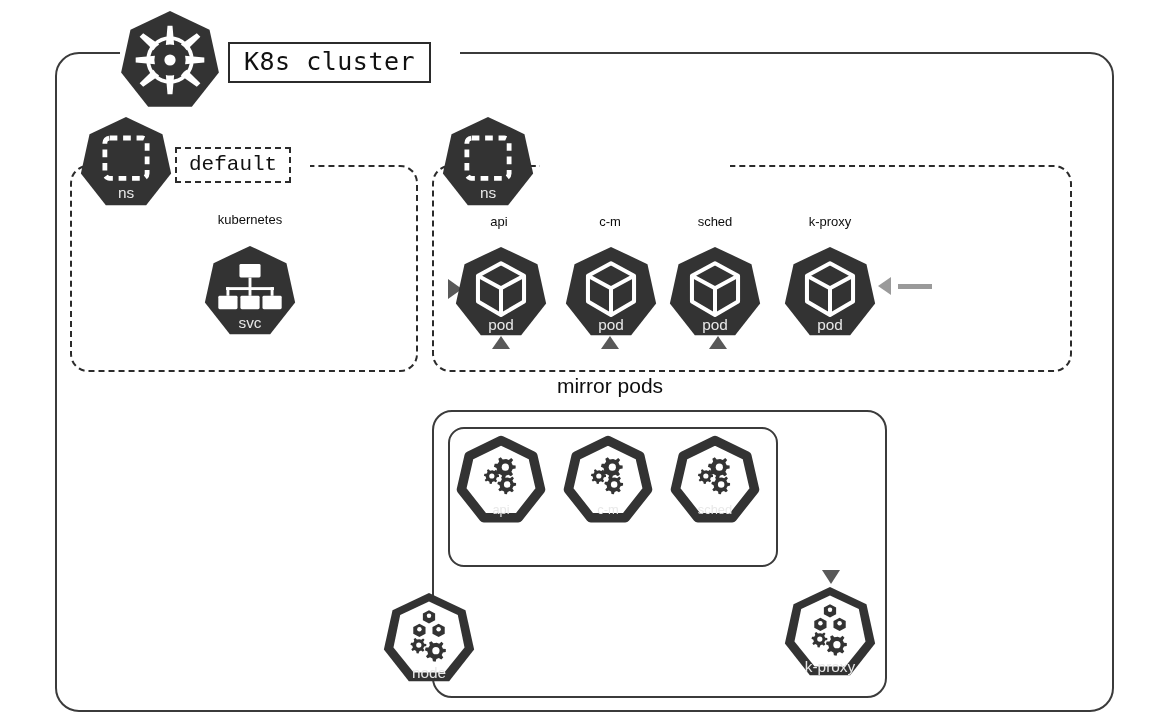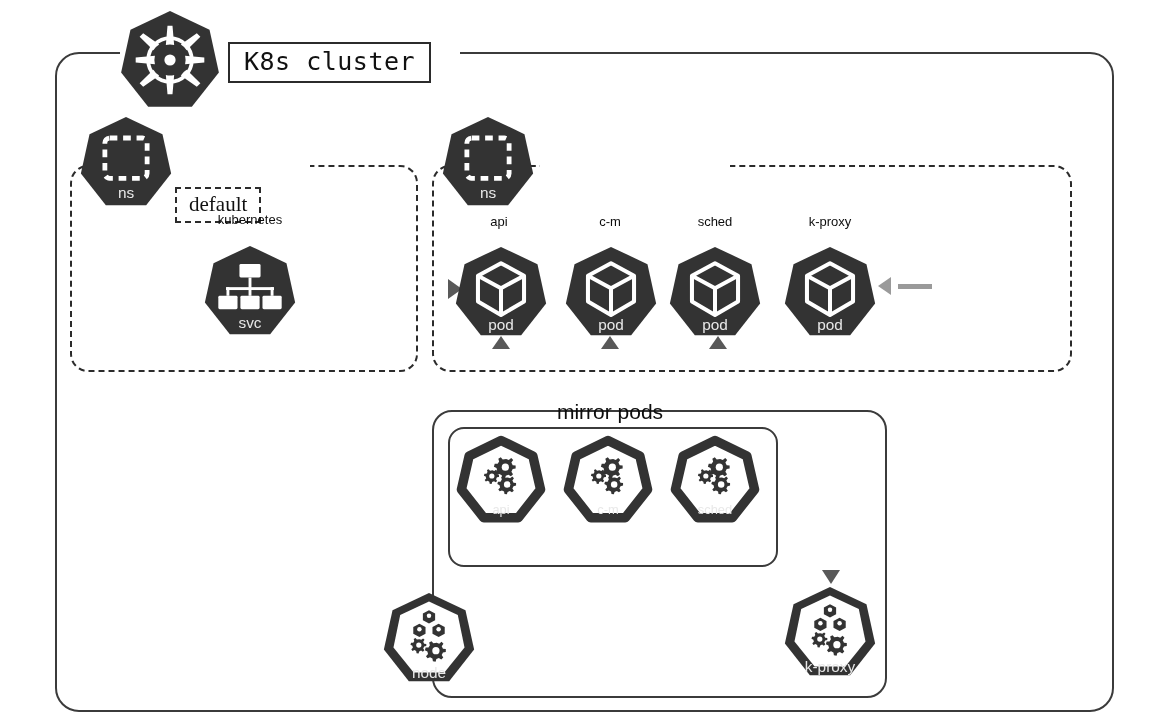--- a/index.html
+++ b/index.html
@@ -54,26 +54,25 @@
 
   
   .nsgap{ background:#ffffff; height:16px; }
   .nsgap.d{ left:168px; top:158px; width:142px; }
   .nsgap.k{ left:540px; top:158px; width:190px; }
 
   .ns-label{
     padding:4px 12px 5px 12px;
     border:2px dashed #2b2b2b;
     background:#ffffff;
-    font-family:Liberation Serif, serif;
+    font-family:Liberation Mono, monospace;
     font-size:21px;
     color:#111111;
     line-height:1.1;
     white-space:nowrap;
-    margin-top:40px;
   }
   .ns-label.d{ left:175px; top:147px; }
   .ns-label.k{ left:547px; top:147px; }
 
   .node-box{
     left:432px; top:410px; width:455px; height:288px;
     border:2px solid #3b3b3b;
     border-radius:20px;
     box-sizing:border-box;
   }
@@ -85,21 +84,21 @@
   }
 
   
   .caption{
     font-family:"Liberation Sans",sans-serif;
     color:#0d0d0d;
     white-space:nowrap;
     text-align:center;
   }
   .caption.small{ font-size:13px; }
-  .caption.big{ font-size:21px;margin-top:26px; }
+  .caption.big{ font-size:21px; }
 
   
   .ico{ width:96px; height:96px; }
   .ico svg{ display:block; width:100%; height:100%; overflow:visible; }
 
   .ico.sm{ width:86px; height:86px; }
   .vline{ width:3px; }
   .hline{ height:4px; }
 </style>
 </head>

